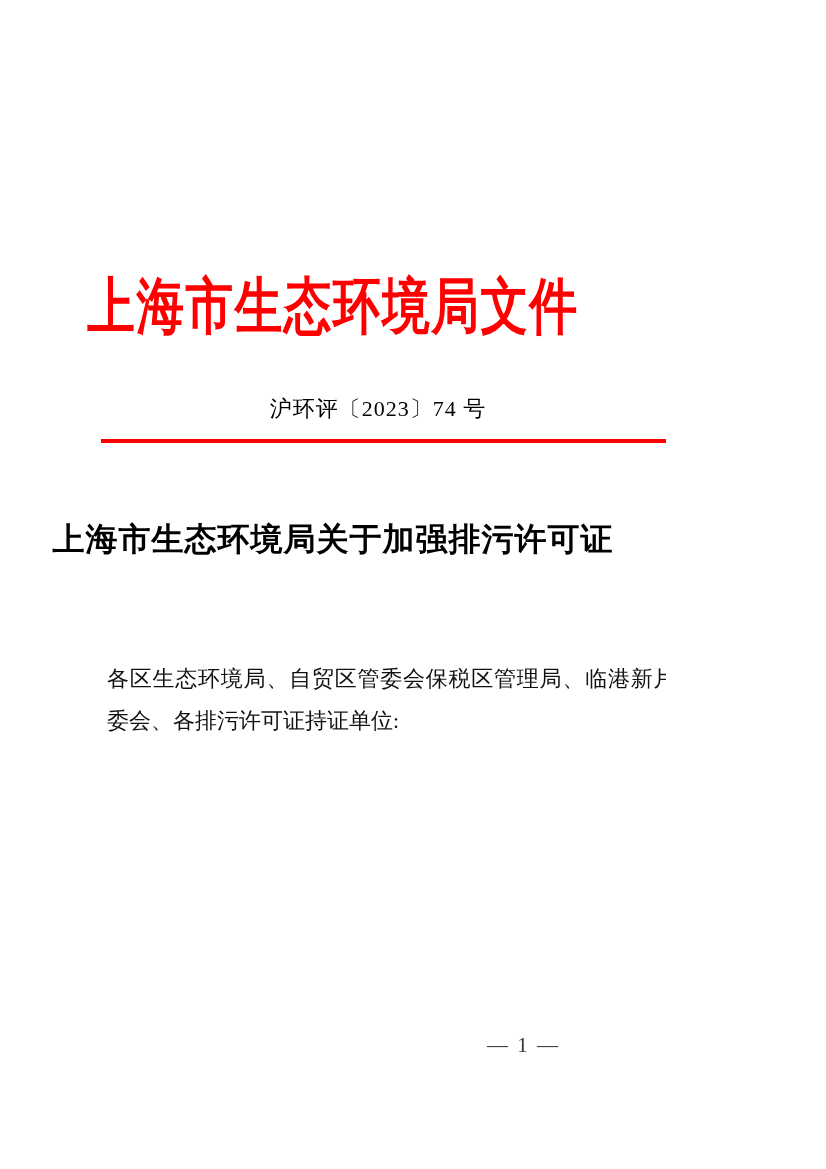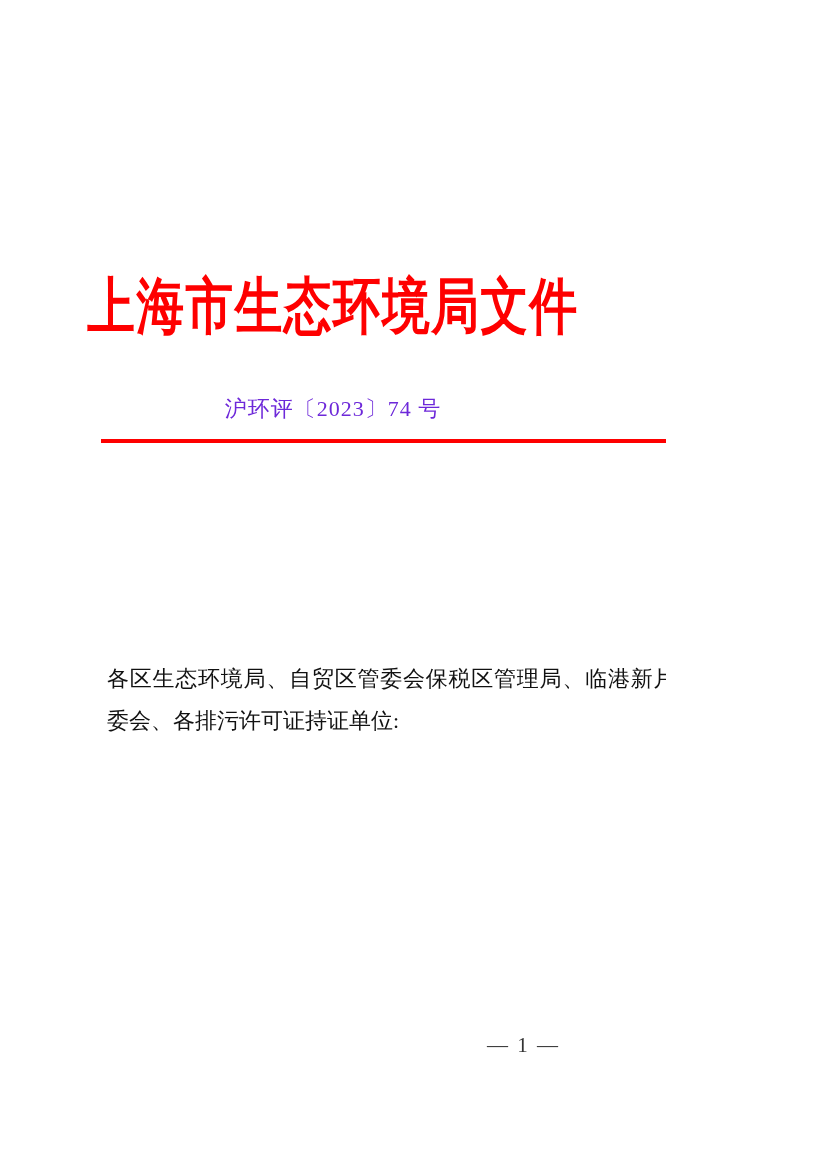--- a/index.html
+++ b/index.html
@@ -33,21 +33,22 @@
   }
   
   .doc-number {
     position: absolute;
     top: 394px;
     left: 0;
     width: 100%;
     text-align: center;
     font-size: 22px;
     letter-spacing: 1px;
-    color: #6d28d9;
+    color: #000000;
+    padding-left: 45px;
   }
   
   .red-line {
     position: absolute;
     top: 439px;
     left: 101px;
     width: 623px;
     height: 4px;
     background: #fe0000;
   }
@@ -103,20 +104,21 @@
 
 <div class="page">
 
   <div class="banner" style="color: rgb(254, 0, 0);">上海市生态环境局文件</div>
 
   <div class="doc-number">沪环评〔2023〕74 号</div>
 
   <div class="red-line" style="background: rgb(254, 0, 0);"></div>
 
   <h1 class="doc-title">
+    <span class="title-line">上海市生态环境局关于加强排污许可证</span>
   </h1>
 
   <div class="body-text">
     <p class="salutation">各区生态环境局、自贸区管委会保税区管理局、临港新片区管委会、各排污许可证持证单位:</p>
   </div>
 
   <div class="page-num">— 1 —</div>
 
 </div>
 

